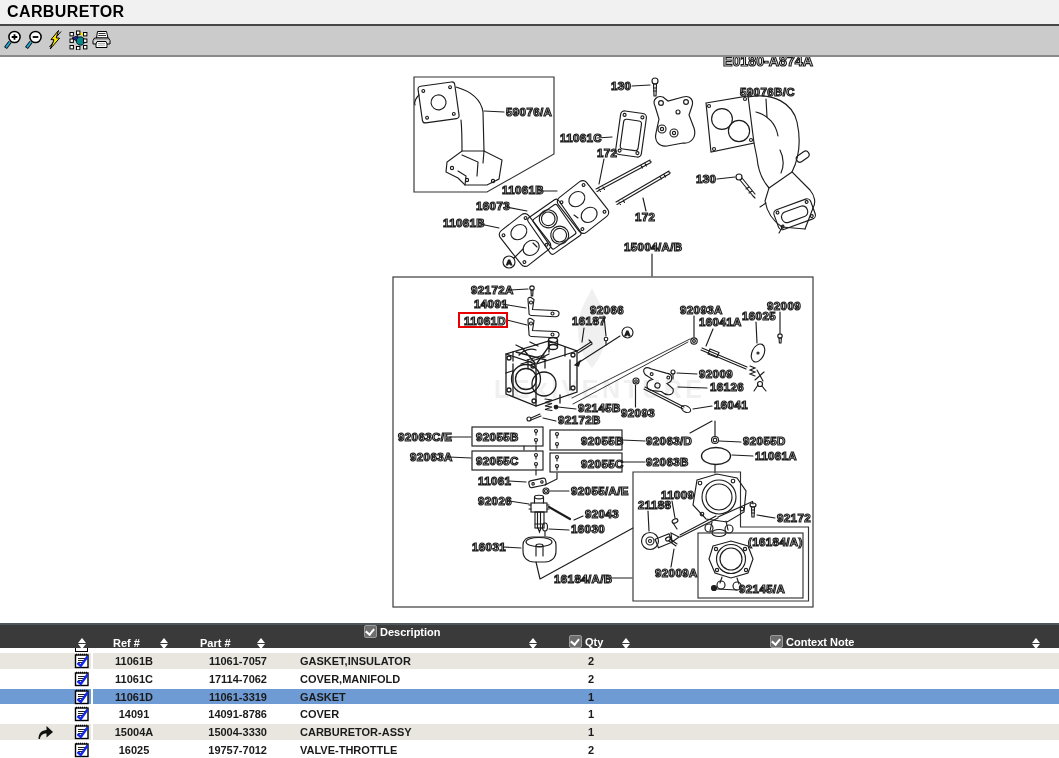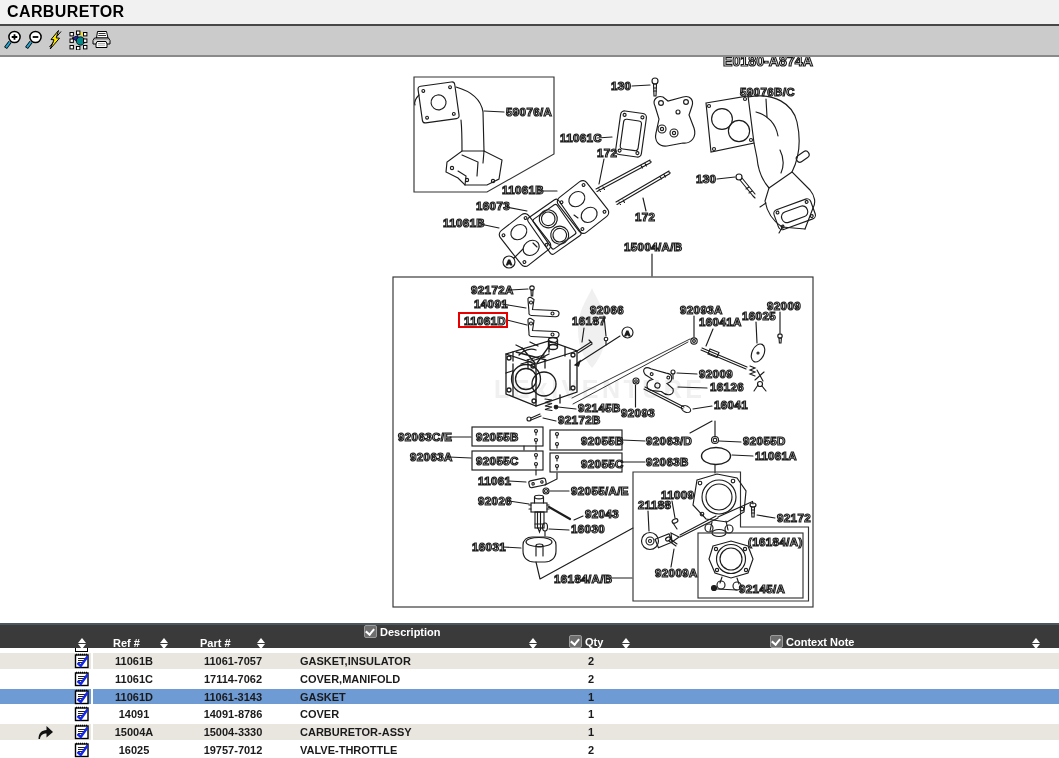--- a/index.html
+++ b/index.html
@@ -23,21 +23,21 @@
   .sortarrow b.dn{position:absolute;left:0;top:6px;width:0;height:0;
     border-left:4.5px solid transparent;border-right:4.5px solid transparent;border-top:5px solid #fff;}
   .chk{display:inline-block;width:11px;height:11px;background:#6e6e6e;border:1px solid #9a9a9a;
     border-radius:2px;vertical-align:-2px;margin-right:3px;position:relative;}
   .chk:after{content:"";position:absolute;left:2px;top:1px;width:4px;height:6px;
     border-right:2px solid #fff;border-bottom:2px solid #fff;transform:rotate(40deg);}
   #rows{position:absolute;left:0;top:648px;width:1059px;height:110px;font-size:11px;font-weight:bold;color:#1a1a1a;}
   .row{position:relative;width:1059px;height:15.75px;border-bottom:2.25px solid #fff;box-sizing:content-box;}
   .row .c{position:absolute;top:2px;}
   .cref{left:99px;width:70px;text-align:center;}
-  .cpart{left:188px;width:90px;text-align:center;}
+  .cpart{left:177px;width:90px;text-align:right;}
   .cdesc{left:300px;width:216px;}
   .cqty{left:566px;width:50px;text-align:center;}
   .rowicon{position:absolute;left:74px;top:0px;}
   .g{background:#e9e6e0;}
   .w{background:#ffffff;}
   .sel{background:#6f9bd4;}
 </style>
 </head>
 <body>
 
@@ -800,21 +800,21 @@
 </div>
 
 <div class="row sel">
   <svg class="rowicon" width="16" height="16" viewBox="0 0 16 16">
         <rect x="1.5" y="2" width="12.5" height="12.5" fill="#fff" stroke="#000" stroke-width="1.4"></rect>
         <path d="M2,1.5 h12" stroke="#000" stroke-width="1.5" stroke-dasharray="1 1"></path>
         <path d="M4,5.5 h7 M4,7.5 h7 M4,9.5 h4 M4,11.5 h5" stroke="#222" stroke-width="1"></path>
         <path d="M3.5,10 L6.8,13 L13.5,3.5" fill="none" stroke="#1427e8" stroke-width="2.4"></path>
       </svg>
       <span class="c cref">11061D</span>
-      <span class="c cpart">11061-3143</span>
+      <span class="c cpart">11061-3319</span>
   <span class="c cdesc">GASKET</span>
       <span class="c cqty">1</span>
 </div>
 
 <div class="row w">
   <svg class="rowicon" width="16" height="16" viewBox="0 0 16 16">
         <rect x="1.5" y="2" width="12.5" height="12.5" fill="#fff" stroke="#000" stroke-width="1.4"></rect>
         <path d="M2,1.5 h12" stroke="#000" stroke-width="1.5" stroke-dasharray="1 1"></path>
         <path d="M4,5.5 h7 M4,7.5 h7 M4,9.5 h4 M4,11.5 h5" stroke="#222" stroke-width="1"></path>
         <path d="M3.5,10 L6.8,13 L13.5,3.5" fill="none" stroke="#1427e8" stroke-width="2.4"></path>

